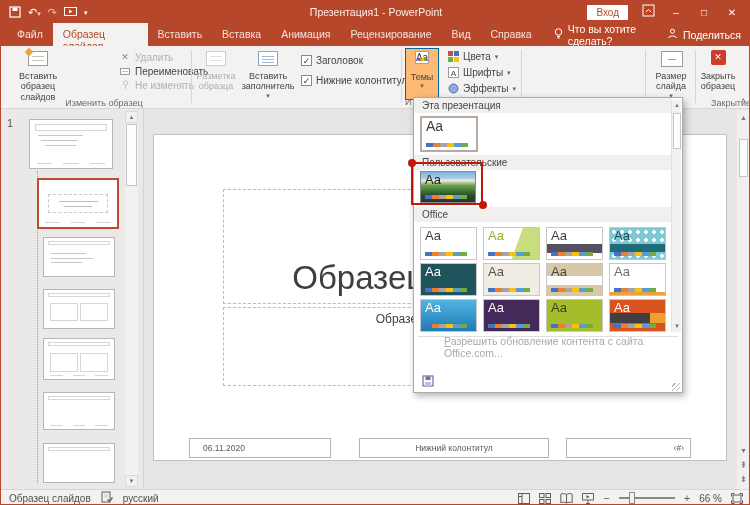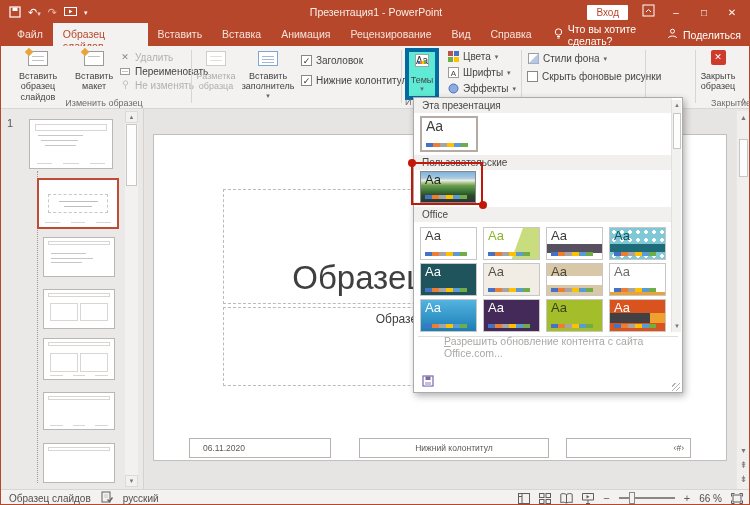--- a/index.html
+++ b/index.html
@@ -19,21 +19,21 @@
 .tab.active{background:#F3F2F1;color:#B7472A}
 .tellme{display:flex;align-items:center;gap:5px;color:#fff;font-size:10.5px;margin-left:12px}
 .share{display:flex;align-items:center;gap:5px;color:#fff;font-size:10.5px;margin-left:auto;margin-right:10px}
 
 .ribbon{position:absolute;left:0;top:45px;width:750px;height:63px;background:#F3F2F1;border-bottom:1px solid #D8D6D4}
 .rgroup{position:absolute;top:0;height:63px}
 .grplabel{position:absolute;bottom:1px;left:14px;right:0;text-align:center;font-size:9px;color:#6E6C6A;white-space:nowrap}
 .vsep{position:absolute;top:4px;height:53px;width:1px;background:#D8D6D4}
 .bigbtn{position:absolute;top:2px;display:flex;flex-direction:column;align-items:center;font-size:9px;color:#444;text-align:center;line-height:1.15;padding-top:2px}
 .bigbtn .bicon{position:relative;width:24px;height:19px;margin-bottom:2px}
-.bigbtn.pressed{background:#5eead4;border:4px solid #0369a1}
+.bigbtn.pressed{background:#fdba74;border:1px solid #0369a1}
 .bigbtn.dis{color:#AFADAB}
 .slideicon{position:absolute;left:2px;top:1px;width:20px;height:15px;background:#fff;border:1px solid #9D9B99}
 .slideicon .ln{position:absolute;left:3px;right:3px;height:1px;background:#C5C3C1}
 .spark{position:absolute;left:-3px;top:-3px;width:6px;height:6px;background:#E8A33D;transform:rotate(45deg)}
 .dis .slideicon{border-color:#CFCDCB}.dis .slideicon .ln{background:#E2E0DE}
 .srow{position:absolute;display:flex;align-items:center;gap:4px;font-size:10px;color:#444;white-space:nowrap}
 .srow.dis{color:#B3B1AF}
 .micon{width:12px;height:12px;display:flex;align-items:center;justify-content:center;font-size:9px;color:#8A8886}
 .chk{width:11px;height:11px;border:1px solid #8A8886;background:#fff;font-size:9px;line-height:10px;text-align:center;color:#333;flex:0 0 auto}
 .arrow{font-size:7px;color:#666;line-height:1}
@@ -175,29 +175,20 @@
       <div class="bigbtn" style="left:4px;width:62px">
         <span class="bicon">
             <span class="slideicon">
               <span class="spark"></span>
               <span class="ln" style="top:4px"></span>
               <span class="ln" style="top:8px"></span>
             </span>
           </span>
         <span>Вставить образец слайдов</span>
       </div>
-      <div class="bigbtn" style="left:68px;width:46px">
-        <span class="bicon">
-            <span class="slideicon">
-              <span class="spark"></span>
-              <span class="ln" style="top:4px"></span>
-            </span>
-          </span>
-        <span>Вставить макет</span>
-      </div>
       <div class="srow dis" style="left:116px;top:5px">
         <span class="micon">✕</span>
         <span>Удалить</span>
       </div>
       <div class="srow" style="left:116px;top:19px">
         <span class="micon">
             <svg width="10" height="10" viewBox="0 0 10 10">
               <rect x="0.5" y="2.5" width="9" height="6" fill="#fff" stroke="#9D9B99"></rect>
               <path d="M2 5.5 h6" stroke="#C5C3C1"></path>
             </svg>
@@ -282,38 +273,33 @@
             <svg width="11" height="11" viewBox="0 0 11 11">
               <circle cx="5.5" cy="5.5" r="4.5" fill="#8FAADC" stroke="#4472C4"></circle>
             </svg>
           </span>
         <span>Эффекты</span>
         <span class="arrow">▾</span>
       </div>
     </div>
     <div class="vsep" style="left:520px"></div>
 
-    <div class="rgroup" style="left:522px;width:122px">
-      <div class="srow" style="left:4px;top:6px">
-        <span class="micon">
-            <svg width="11" height="11" viewBox="0 0 11 11">
-              <rect x="0.5" y="0.5" width="10" height="10" fill="#fff" stroke="#9D9B99"></rect>
-              <path d="M0.5 10.5 L10.5 0.5 L10.5 10.5 Z" fill="#B4C7E7"></path>
-            </svg>
-          </span>
-        <span>Стили фона</span>
+    <div class="vsep" style="left:644px"></div>
+
+    <div class="rgroup" style="left:646px;width:48px">
+      <div class="bigbtn" style="left:1px;width:46px">
+        <span class="bicon">
+            <span class="slideicon" style="width:22px;height:16px">
+              <span class="ln" style="top:7px;left:6px;right:6px;background:#9D9B99"></span>
+            </span>
+          </span>
+        <span>Размер слайда</span>
         <span class="arrow">▾</span>
       </div>
-      <div class="srow" style="left:4px;top:25px">
-        <span class="chk"></span>
-        <span>Скрыть фоновые рисунки</span>
-      </div>
-    </div>
-    <div class="vsep" style="left:644px"></div>
-
+    </div>
     <div class="vsep" style="left:694px"></div>
 
     <div class="rgroup" style="left:696px;width:42px">
       <div class="bigbtn" style="left:1px;width:40px">
         <span class="bicon" style="display:flex;justify-content:center">
             <span class="closeicon">✕</span>
           </span>
         <span>Закрыть образец</span>
       </div>
       <div class="grplabel">Закрытие</div>

